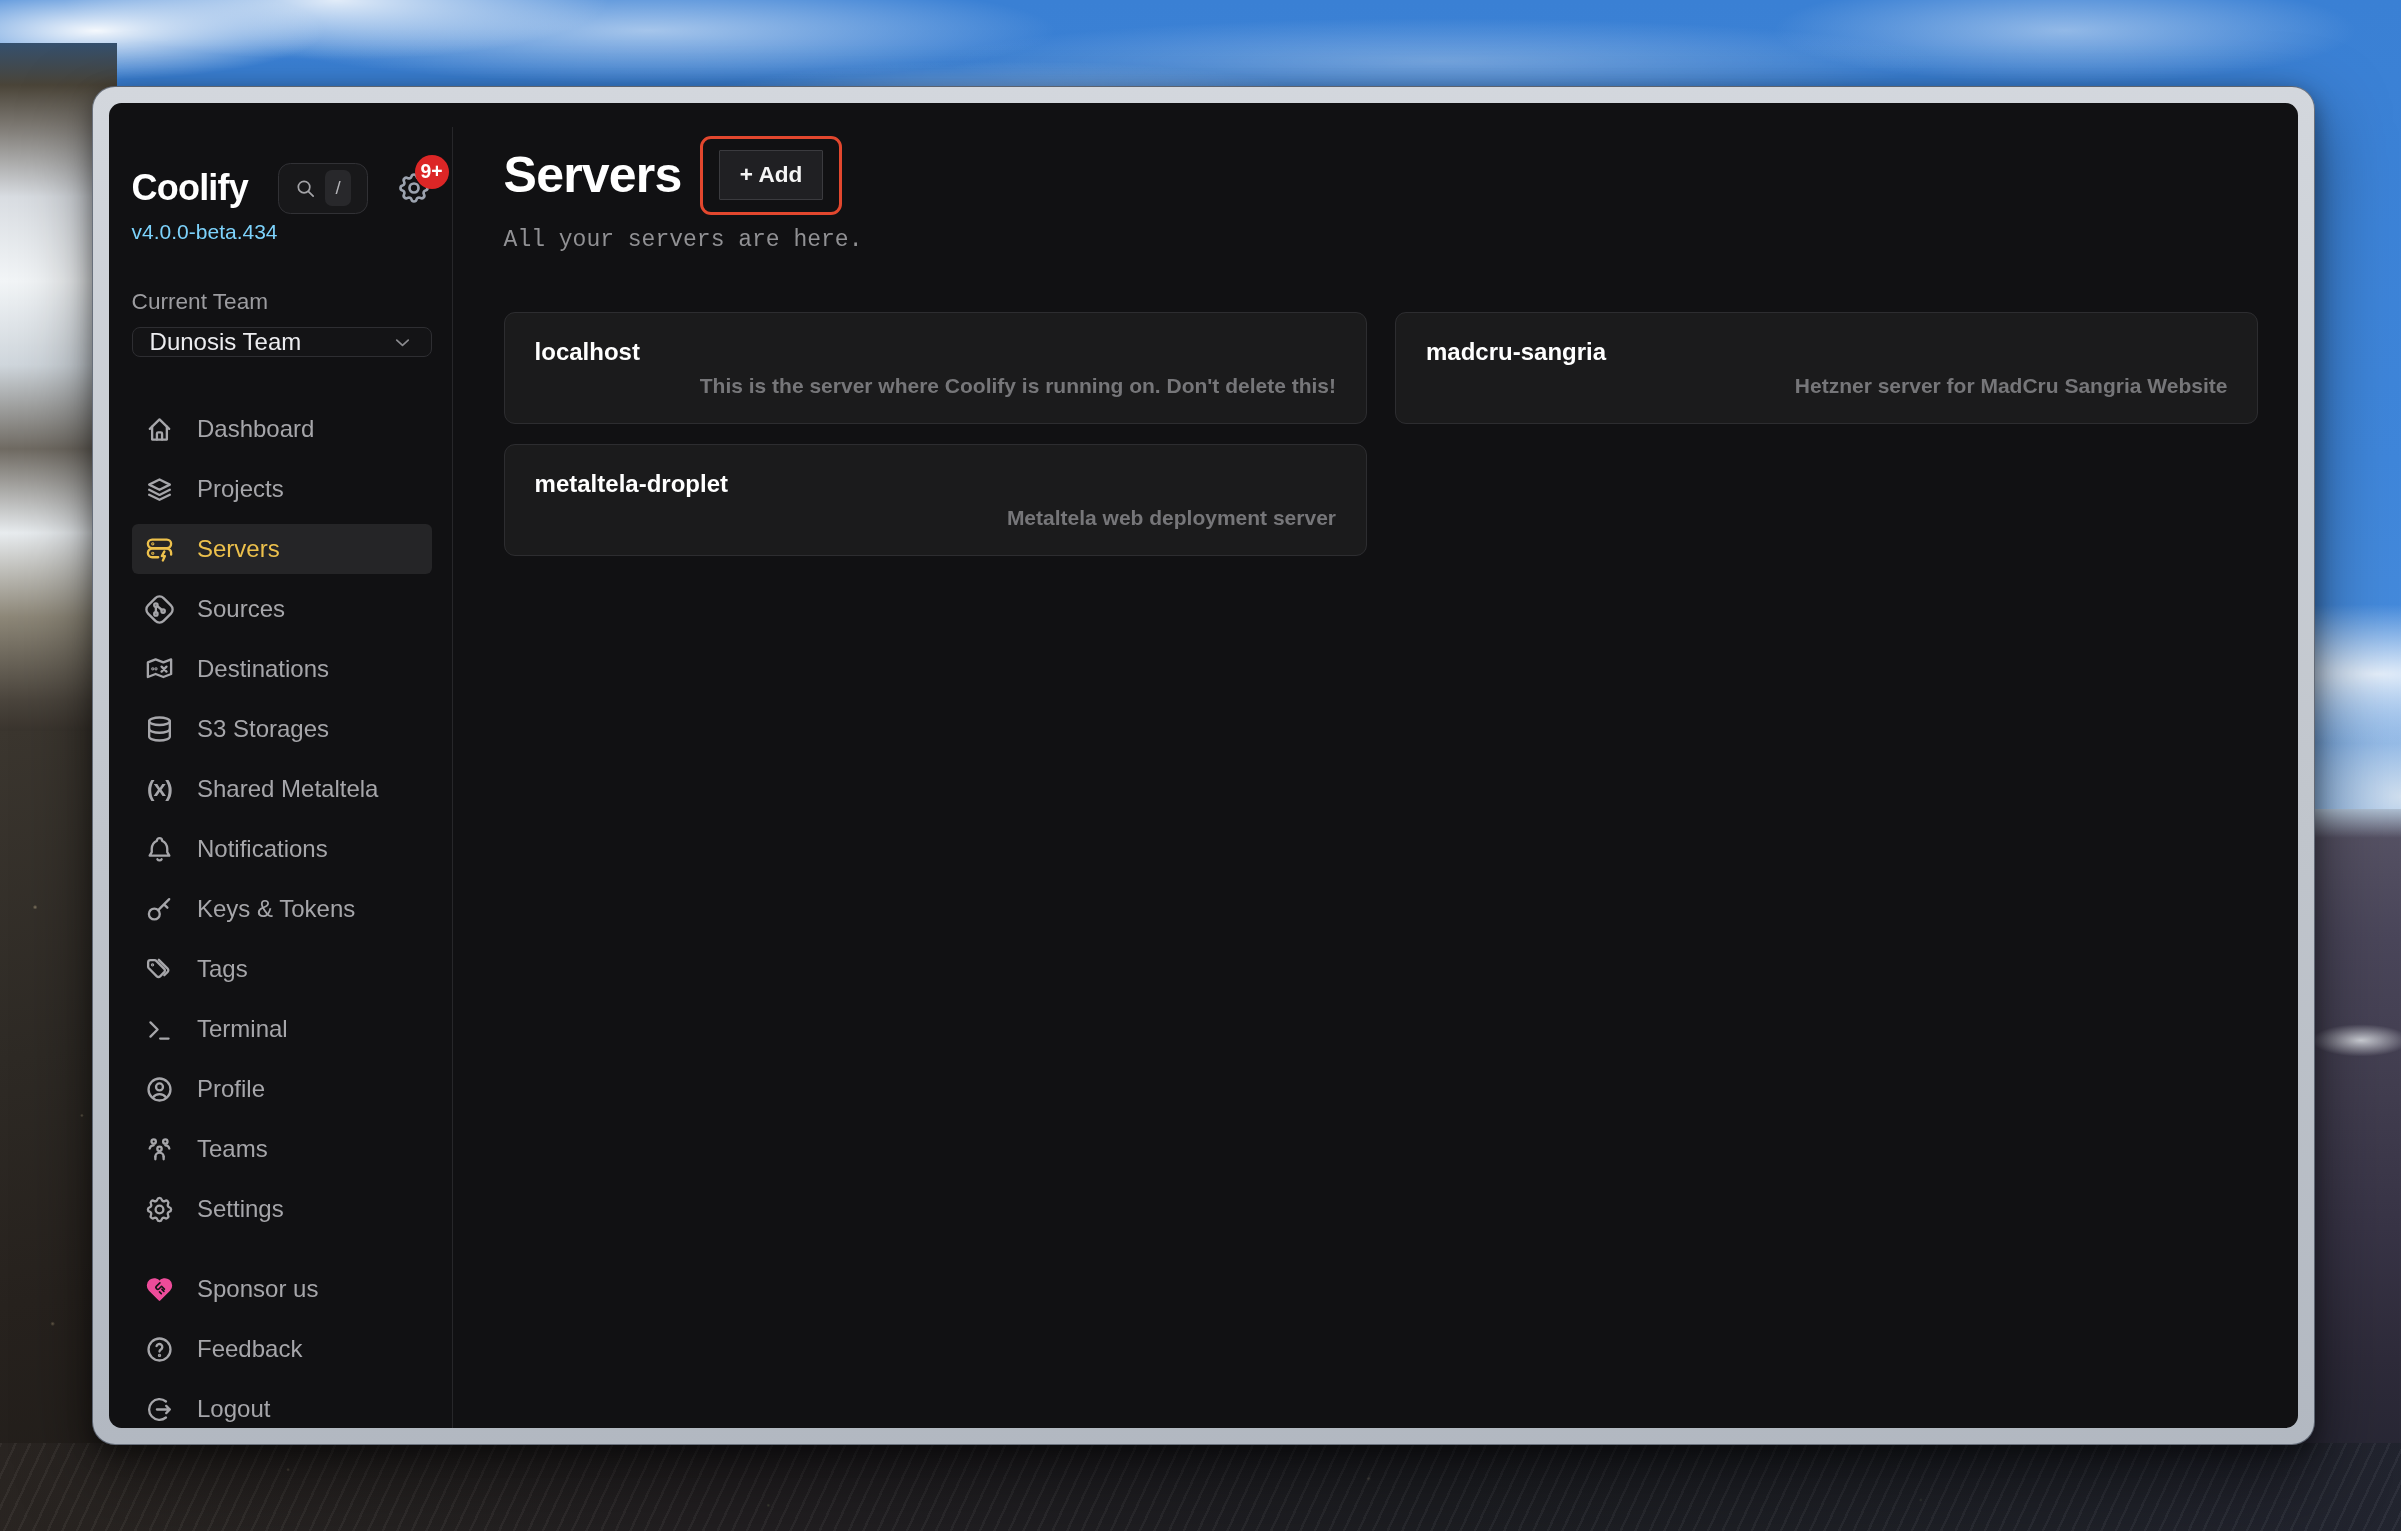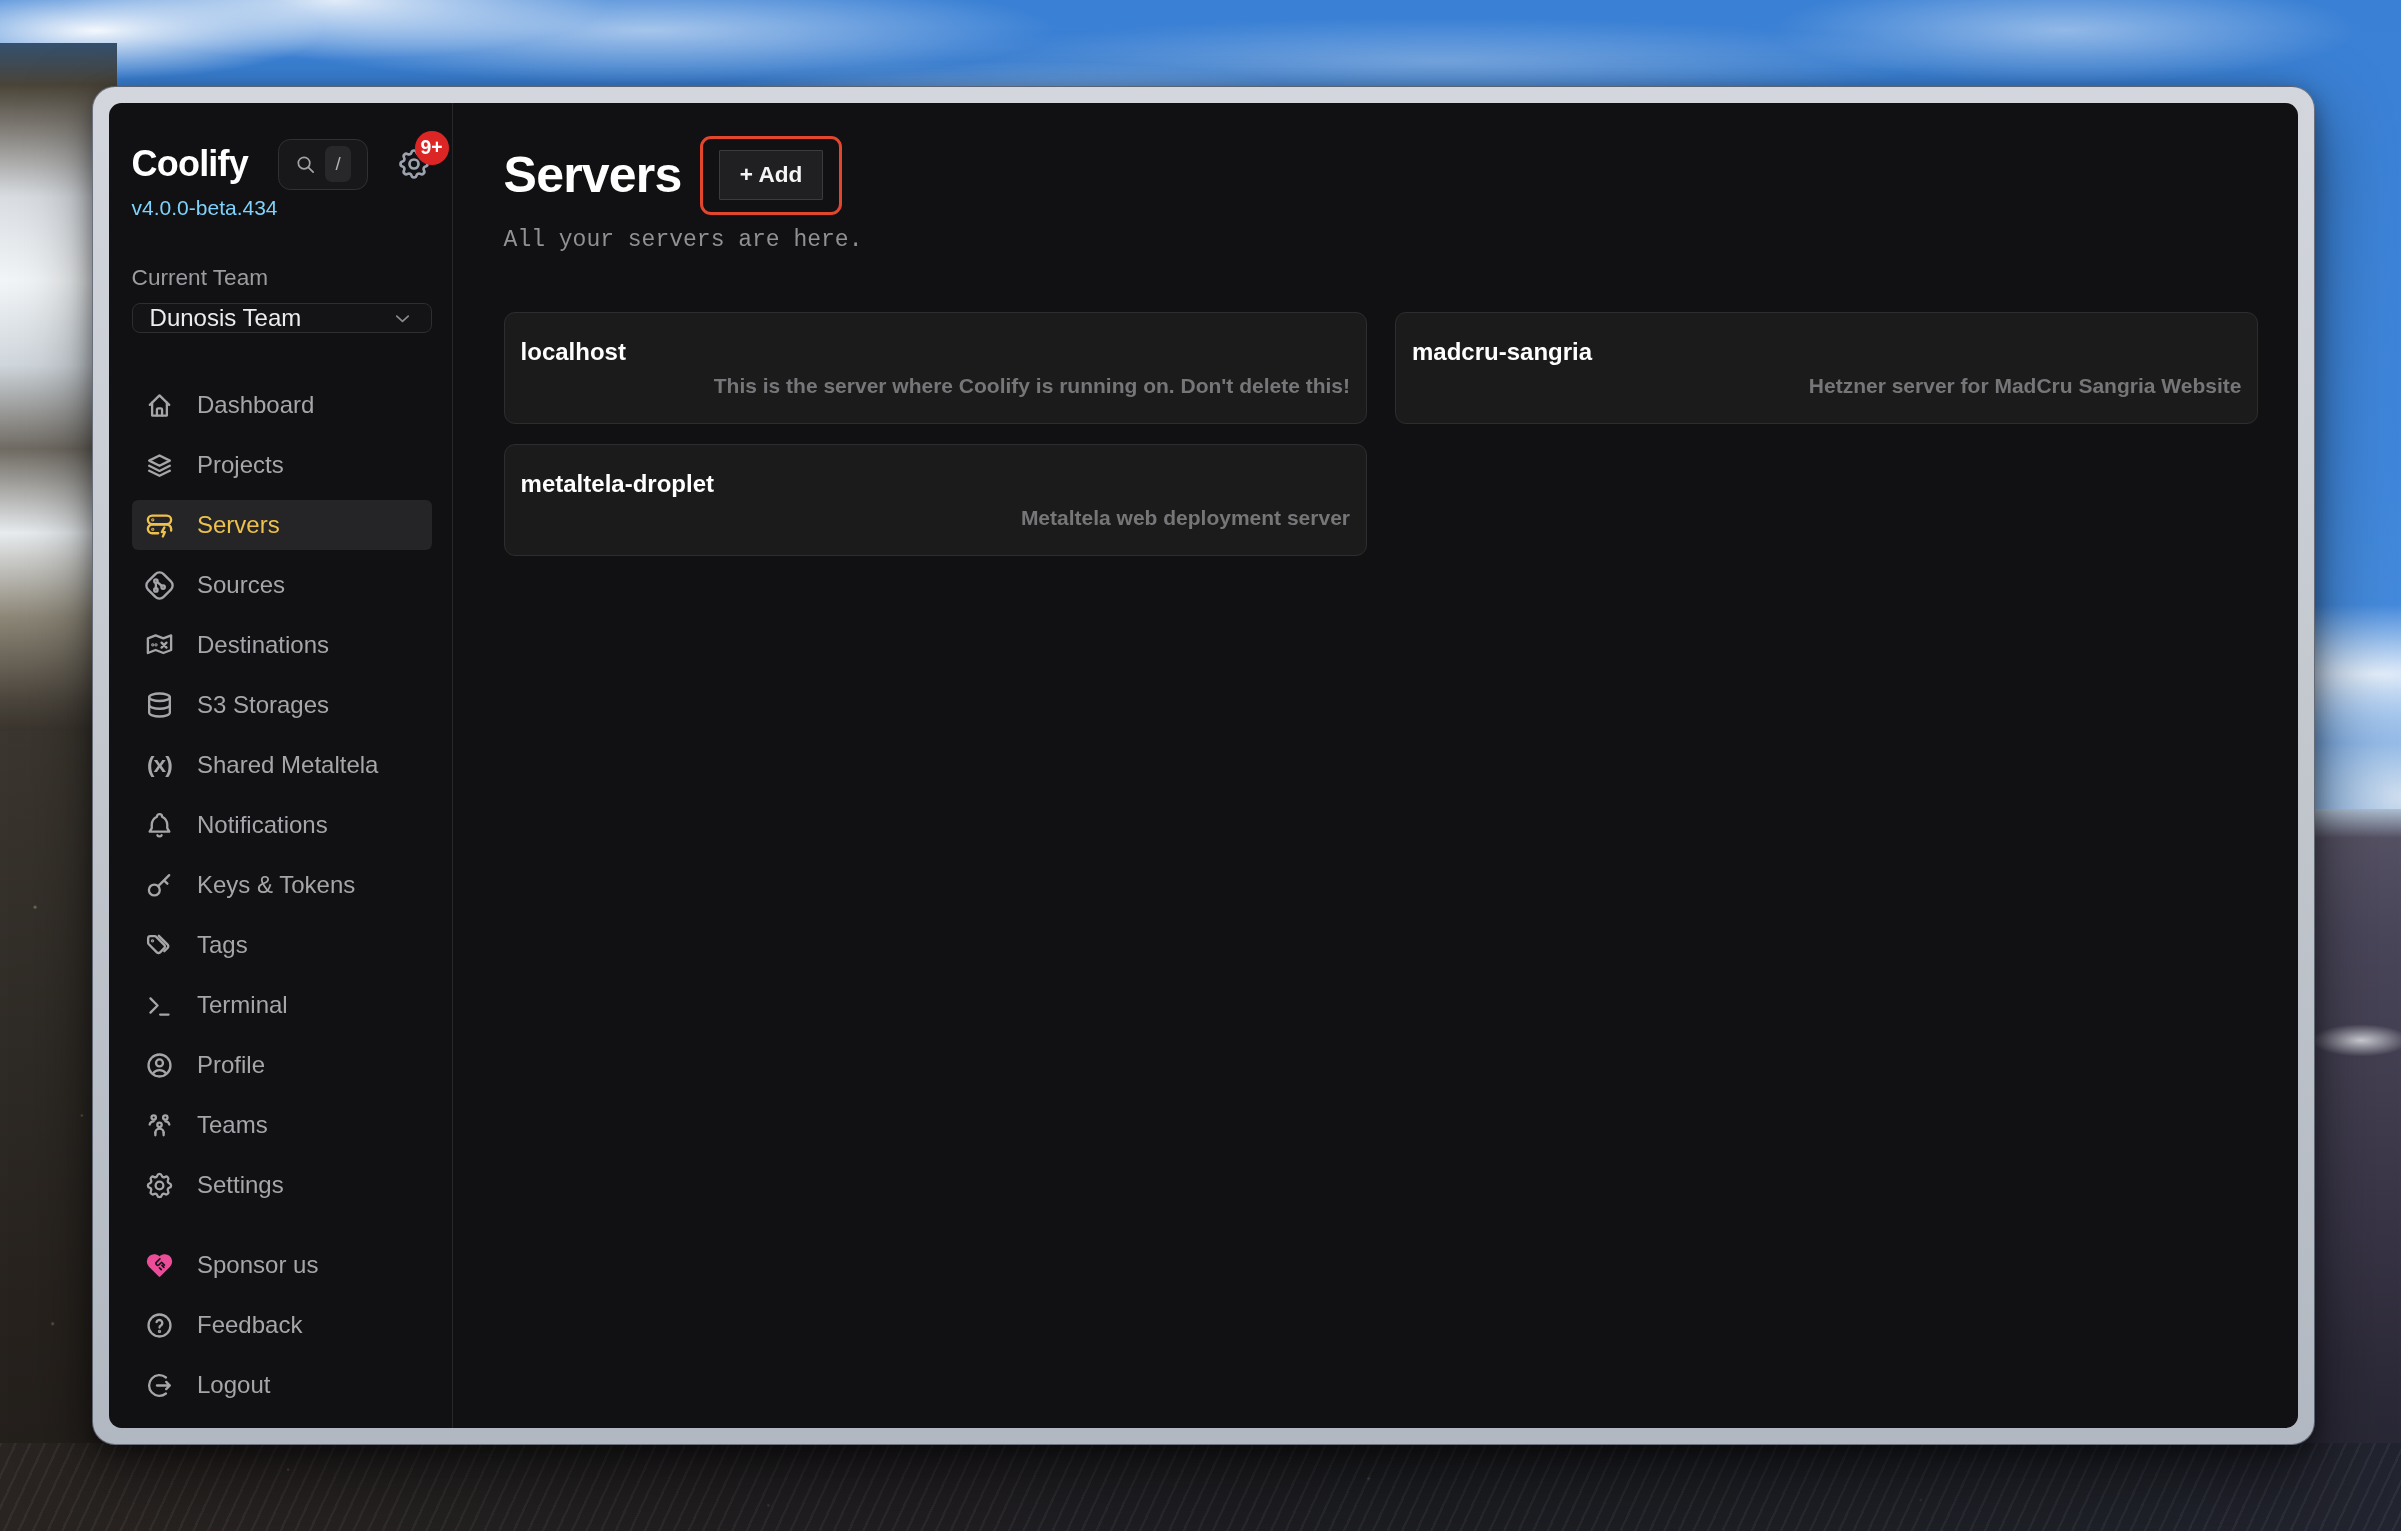--- a/index.html
+++ b/index.html
@@ -46,21 +46,21 @@
 
   
   .window { position:absolute; left:92px; top:86px; width:2223px; height:1359px;
     background: linear-gradient(180deg,#d3d7dd 0%, #c0c5cc 55%, #b2b8c1 100%);
     border:0.8px solid rgba(20,30,45,.55); border-radius:23px; padding:15.6px;
     box-shadow: 0 28px 70px rgba(0,0,0,.5), 0 7.8px 22px rgba(0,0,0,.4); }
   .app { width:100%; height:100%; background:#111113; border-radius:12.4px; display:flex; overflow:hidden; }
 
   
   .sidebar { width:344px; flex:0 0 344px; border-right:1.6px solid #27272a; padding:36px 20px 18.7px 23px;
-    display:flex; flex-direction:column; }
+    display:flex; flex-direction:column;margin-top:24px; }
   .sb-header { display:flex; align-items:center; }
   .brand { font-size:36px; font-weight:800; color:#ffffff; letter-spacing:-0.8px; }
   .search-btn { margin-left:29.6px; width:90px; height:51px; border:1.6px solid #313135; background:#18181a;
     border-radius:12.4px; display:flex; align-items:center; justify-content:center; gap:7.8px; cursor:pointer; }
   .kbd { width:26.4px; height:36px; background:#28282b; border-radius:7px; color:#b4b4b8; font-size:18.7px;
     display:flex; align-items:center; justify-content:center; }
   .gear-wrap { margin-left:auto; position:relative; width:36px; height:36px; cursor:pointer; }
   .badge { position:absolute; top:-15.6px; right:-17px; min-width:34px; height:34px; border-radius:17px;
     background:#dc2626; color:#fff; font-size:19.4px; font-weight:700; display:flex; align-items:center;
     justify-content:center; padding:0 4.7px; }
@@ -82,21 +82,21 @@
 
   
   .main { flex:1; padding:33px 40px 0 51px; }
   .main-header { display:flex; align-items:center; }
   h1.page-title { font-size:50px; font-weight:800; color:#ffffff; letter-spacing:-0.8px; }
   .add-annotation { margin-left:18.7px; border:3.9px solid #e2472e; border-radius:11px; padding:11.7px 15.6px; }
   .add-btn { background:#202023; border:1.6px solid #3b3b3f; border-radius:1px; padding:11px 20px;
     font-size:22.6px; font-weight:600; color:#f5f5f5; cursor:pointer; font-family:inherit; }
   .subtitle { margin-top:12.4px; font-size:23px; color:#919194;font-family:Liberation Mono, monospace; }
   .cards { margin-top:59px; display:grid; grid-template-columns:1fr 1fr; gap:20px 28px; }
-  .card { background:#1b1b1c; border:1.6px solid #2d2d30; border-radius:11px; padding:25px 16px;
+  .card { background:#1b1b1c; border:1.6px solid #2d2d30; border-radius:11px; padding:25px 30px;
     min-height:106px; cursor:pointer; }
   .card .name { font-size:24px; font-weight:700; color:#ffffff; }
   .card .desc { margin-top:7.8px; font-size:21px; font-weight:700; color:#767679;text-align:right; }
 
   svg.ic { stroke:currentColor; fill:none; stroke-width:1.8; stroke-linecap:round; stroke-linejoin:round; }
 </style>
 </head>
 <body>
 
 <div class="desktop">

